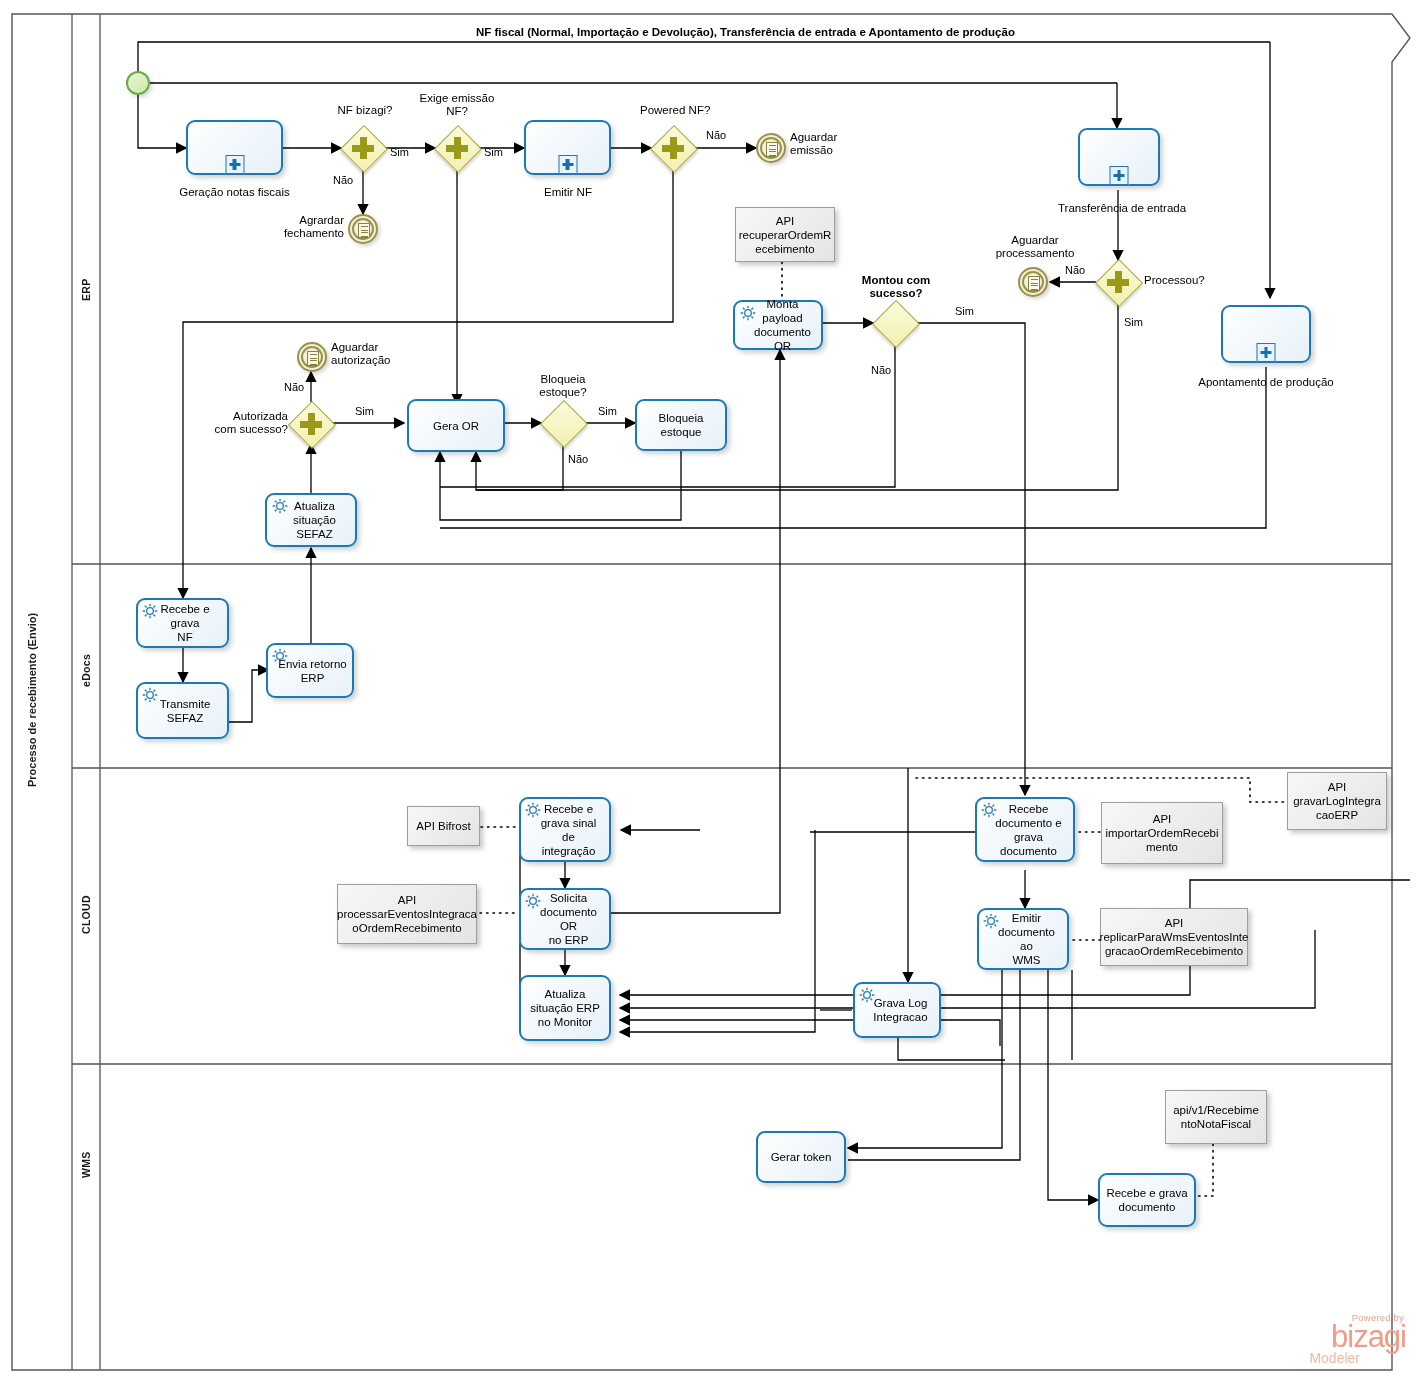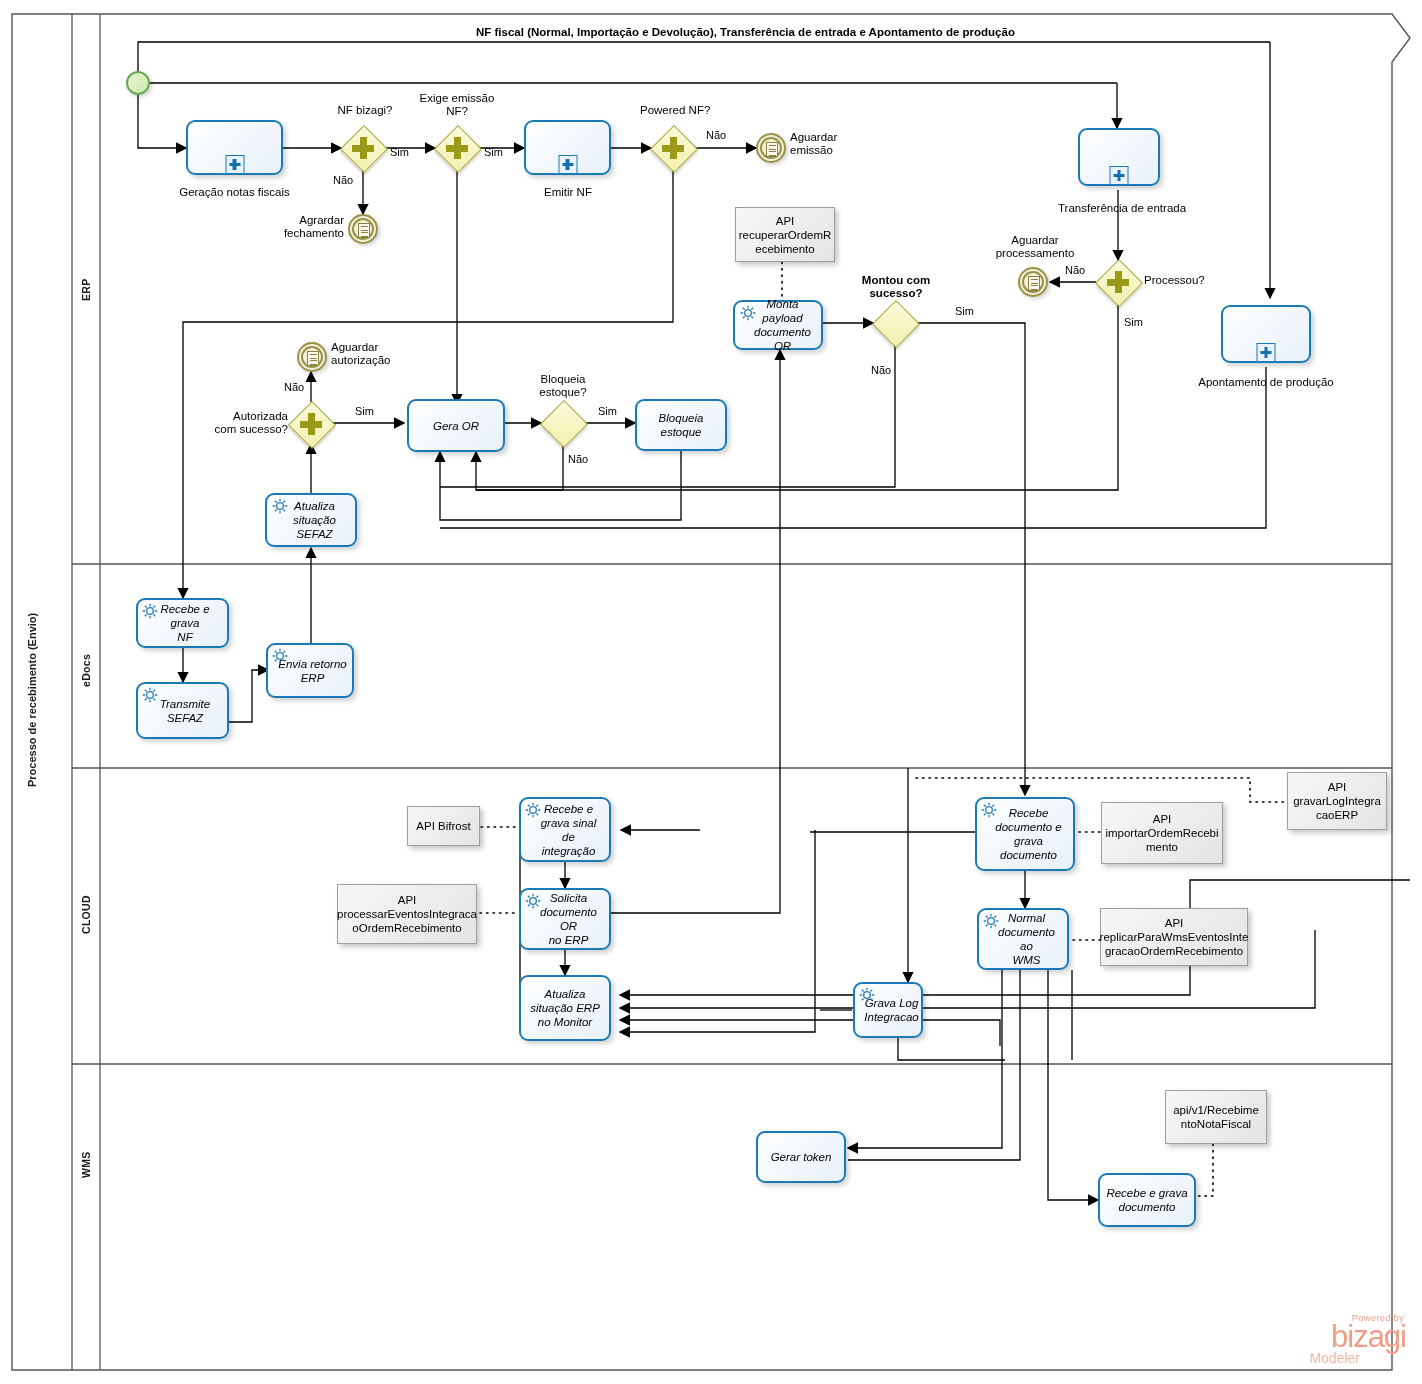--- a/index.html
+++ b/index.html
@@ -16,21 +16,21 @@
               font-size:11px;font-weight:bold;color:#1a1a1a;text-align:center;}
   .lane-title{position:absolute;writing-mode:vertical-rl;transform:rotate(180deg);
               font-size:10.5px;font-weight:bold;color:#1a1a1a;text-align:center;letter-spacing:.3px;}
 
   
   .task{position:absolute;border:2px solid #1a7ab5;border-radius:9px;
         background:linear-gradient(135deg,#ffffff 0%,#f3f8fc 45%,#e8f1f9 100%);
         box-shadow:3px 3px 5px rgba(0,0,0,.18);
         display:flex;align-items:center;justify-content:center;
         font-size:11.5px;color:#000;text-align:center;line-height:14px;padding:2px 5px;
-        box-sizing:border-box;white-space:pre-line;font-style:italic;}
+        box-sizing:border-box;white-space:pre-line;}
   .task.sub{align-items:flex-start;}
   .gear{position:absolute;left:5px;top:4px;width:20px;height:20px;}
   .plusbox{position:absolute;left:50%;bottom:-1px;transform:translateX(-50%);
            width:19px;height:19px;border:1.6px solid #1a7ab5;background:#eaf3fb;
            display:flex;align-items:center;justify-content:center;box-sizing:border-box;}
   .plusbox:before{content:"";position:absolute;width:11px;height:3.4px;background:#1570ad;}
   .plusbox:after{content:"";position:absolute;width:3.4px;height:11px;background:#1570ad;}
 
   
   .gw{position:absolute;width:44px;height:44px;}
@@ -383,53 +383,53 @@
     <g fill="none" stroke="#2a7fb8" stroke-width="1.6">
       <circle cx="12" cy="12" r="4"></circle>
       <path d="M12 3.2v3M12 17.8v3M3.2 12h3M17.8 12h3M5.8 5.8l2.1 2.1M16.1 16.1l2.1 2.1M18.2 5.8l-2.1 2.1M7.9 16.1l-2.1 2.1"></path>
     </g>
   </svg>
 
   <div class="task" style="left:519px;top:975px;width:92px;height:66px;">Atualiza
 situação ERP
 no Monitor</div>
 
-  <div class="task" style="left:975px;top:797px;width:100px;height:74px;padding-left:12px;">Recebe
+  <div class="task" style="left:975px;top:797px;width:100px;height:65px;padding-left:12px;">Recebe
 documento e
 grava documento</div>
   <svg class="gear" style="left:979px;top:800px;" viewBox="0 0 24 24">
     <g fill="none" stroke="#2a7fb8" stroke-width="1.6">
       <circle cx="12" cy="12" r="4"></circle>
       <path d="M12 3.2v3M12 17.8v3M3.2 12h3M17.8 12h3M5.8 5.8l2.1 2.1M16.1 16.1l2.1 2.1M18.2 5.8l-2.1 2.1M7.9 16.1l-2.1 2.1"></path>
     </g>
   </svg>
 
   <div class="note" style="left:1101px;top:802px;width:122px;height:62px;">API
 importarOrdemRecebi
 mento</div>
 
   <div class="note" style="left:1287px;top:772px;width:100px;height:58px;">API
 gravarLogIntegra
 caoERP</div>
 
-  <div class="task" style="left:977px;top:908px;width:92px;height:62px;padding-left:12px;">Normal
+  <div class="task" style="left:977px;top:908px;width:92px;height:62px;padding-left:12px;">Emitir
 documento ao
 WMS</div>
   <svg class="gear" style="left:981px;top:911px;" viewBox="0 0 24 24">
     <g fill="none" stroke="#2a7fb8" stroke-width="1.6">
       <circle cx="12" cy="12" r="4"></circle>
       <path d="M12 3.2v3M12 17.8v3M3.2 12h3M17.8 12h3M5.8 5.8l2.1 2.1M16.1 16.1l2.1 2.1M18.2 5.8l-2.1 2.1M7.9 16.1l-2.1 2.1"></path>
     </g>
   </svg>
 
   <div class="note" style="left:1100px;top:908px;width:148px;height:58px;">API
 replicarParaWmsEventosInte
 gracaoOrdemRecebimento</div>
 
-  <div class="task" style="left:853px;top:982px;width:70px;height:56px;padding-left:12px;">Grava Log
+  <div class="task" style="left:853px;top:982px;width:88px;height:56px;padding-left:12px;">Grava Log
 Integracao</div>
   <svg class="gear" style="left:857px;top:985px;" viewBox="0 0 24 24">
     <g fill="none" stroke="#2a7fb8" stroke-width="1.6">
       <circle cx="12" cy="12" r="4"></circle>
       <path d="M12 3.2v3M12 17.8v3M3.2 12h3M17.8 12h3M5.8 5.8l2.1 2.1M16.1 16.1l2.1 2.1M18.2 5.8l-2.1 2.1M7.9 16.1l-2.1 2.1"></path>
     </g>
   </svg>
 
   <div class="task" style="left:756px;top:1131px;width:90px;height:52px;">Gerar token</div>
 

